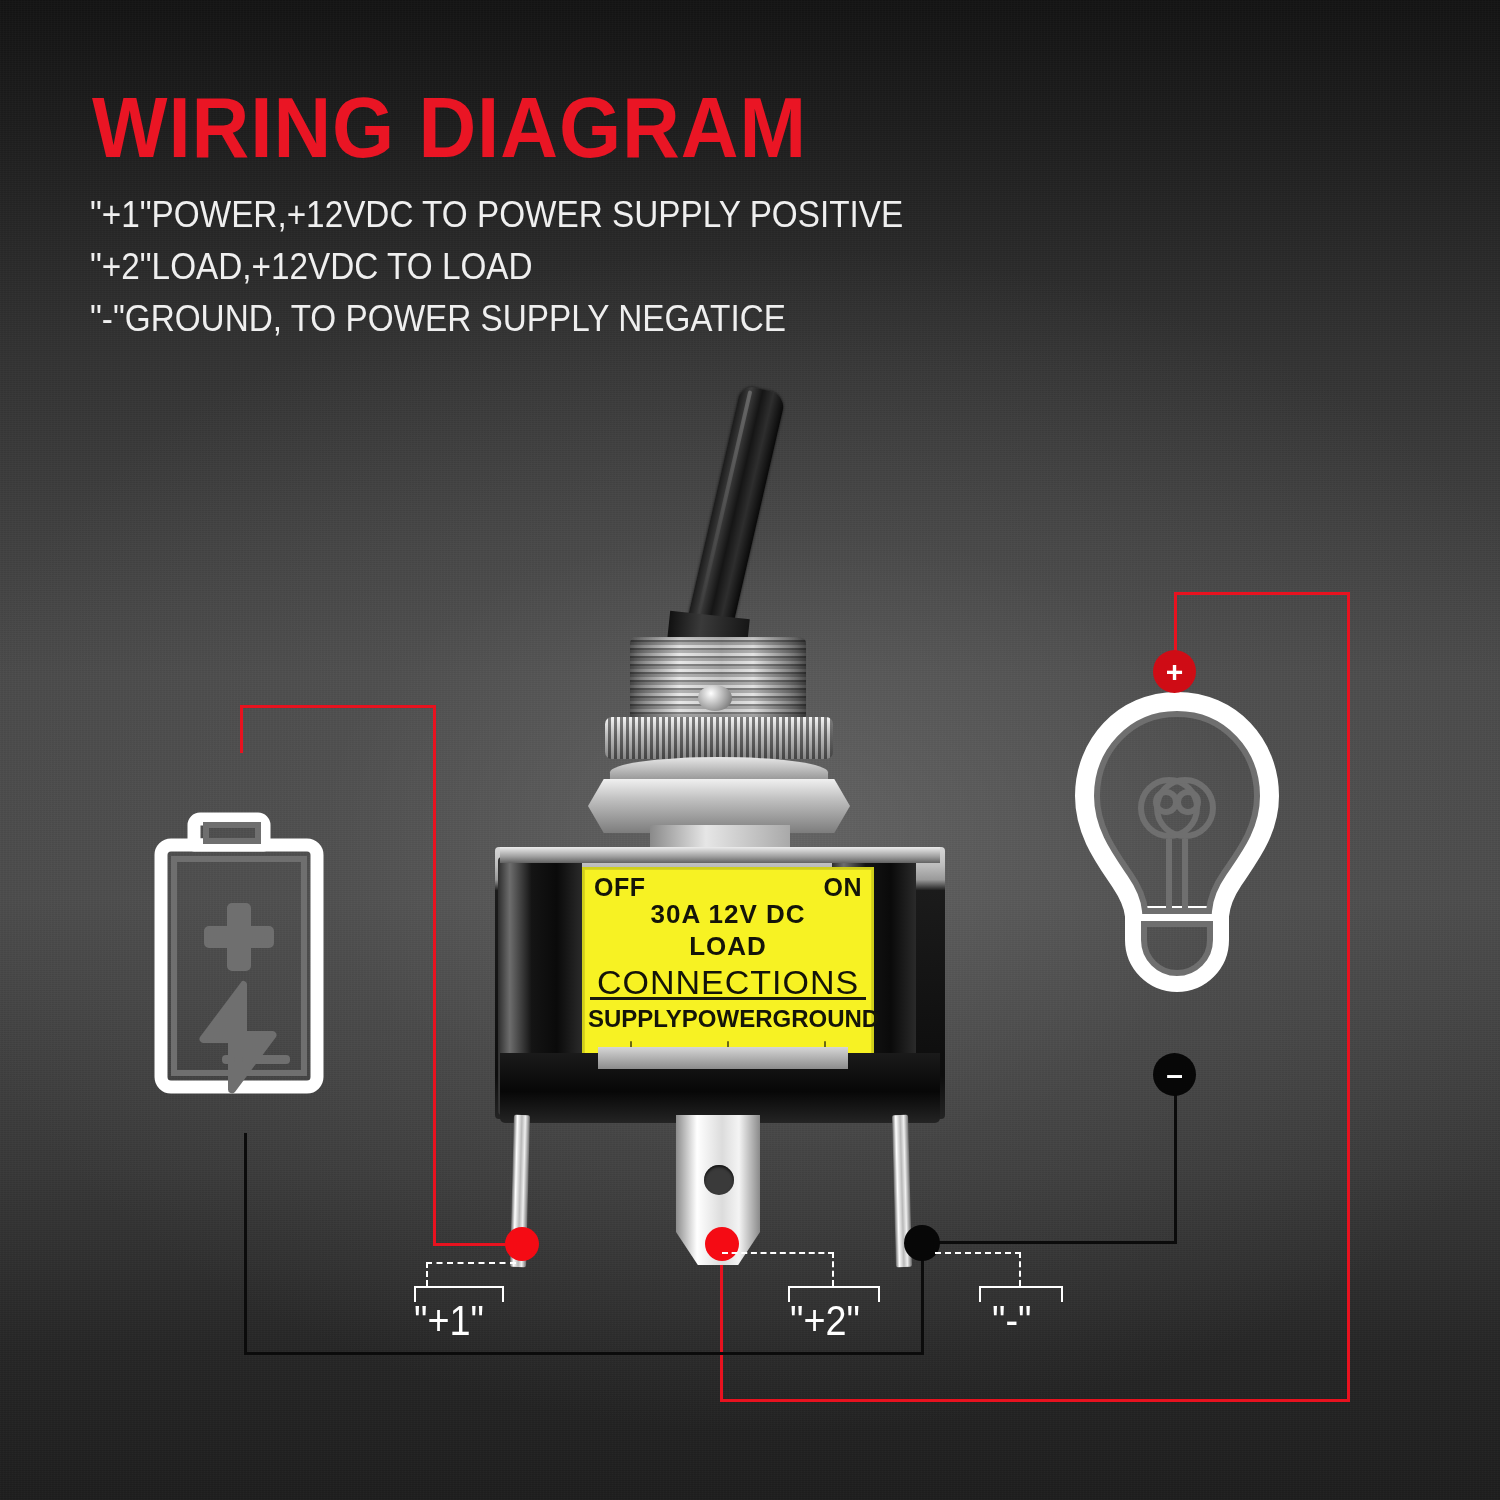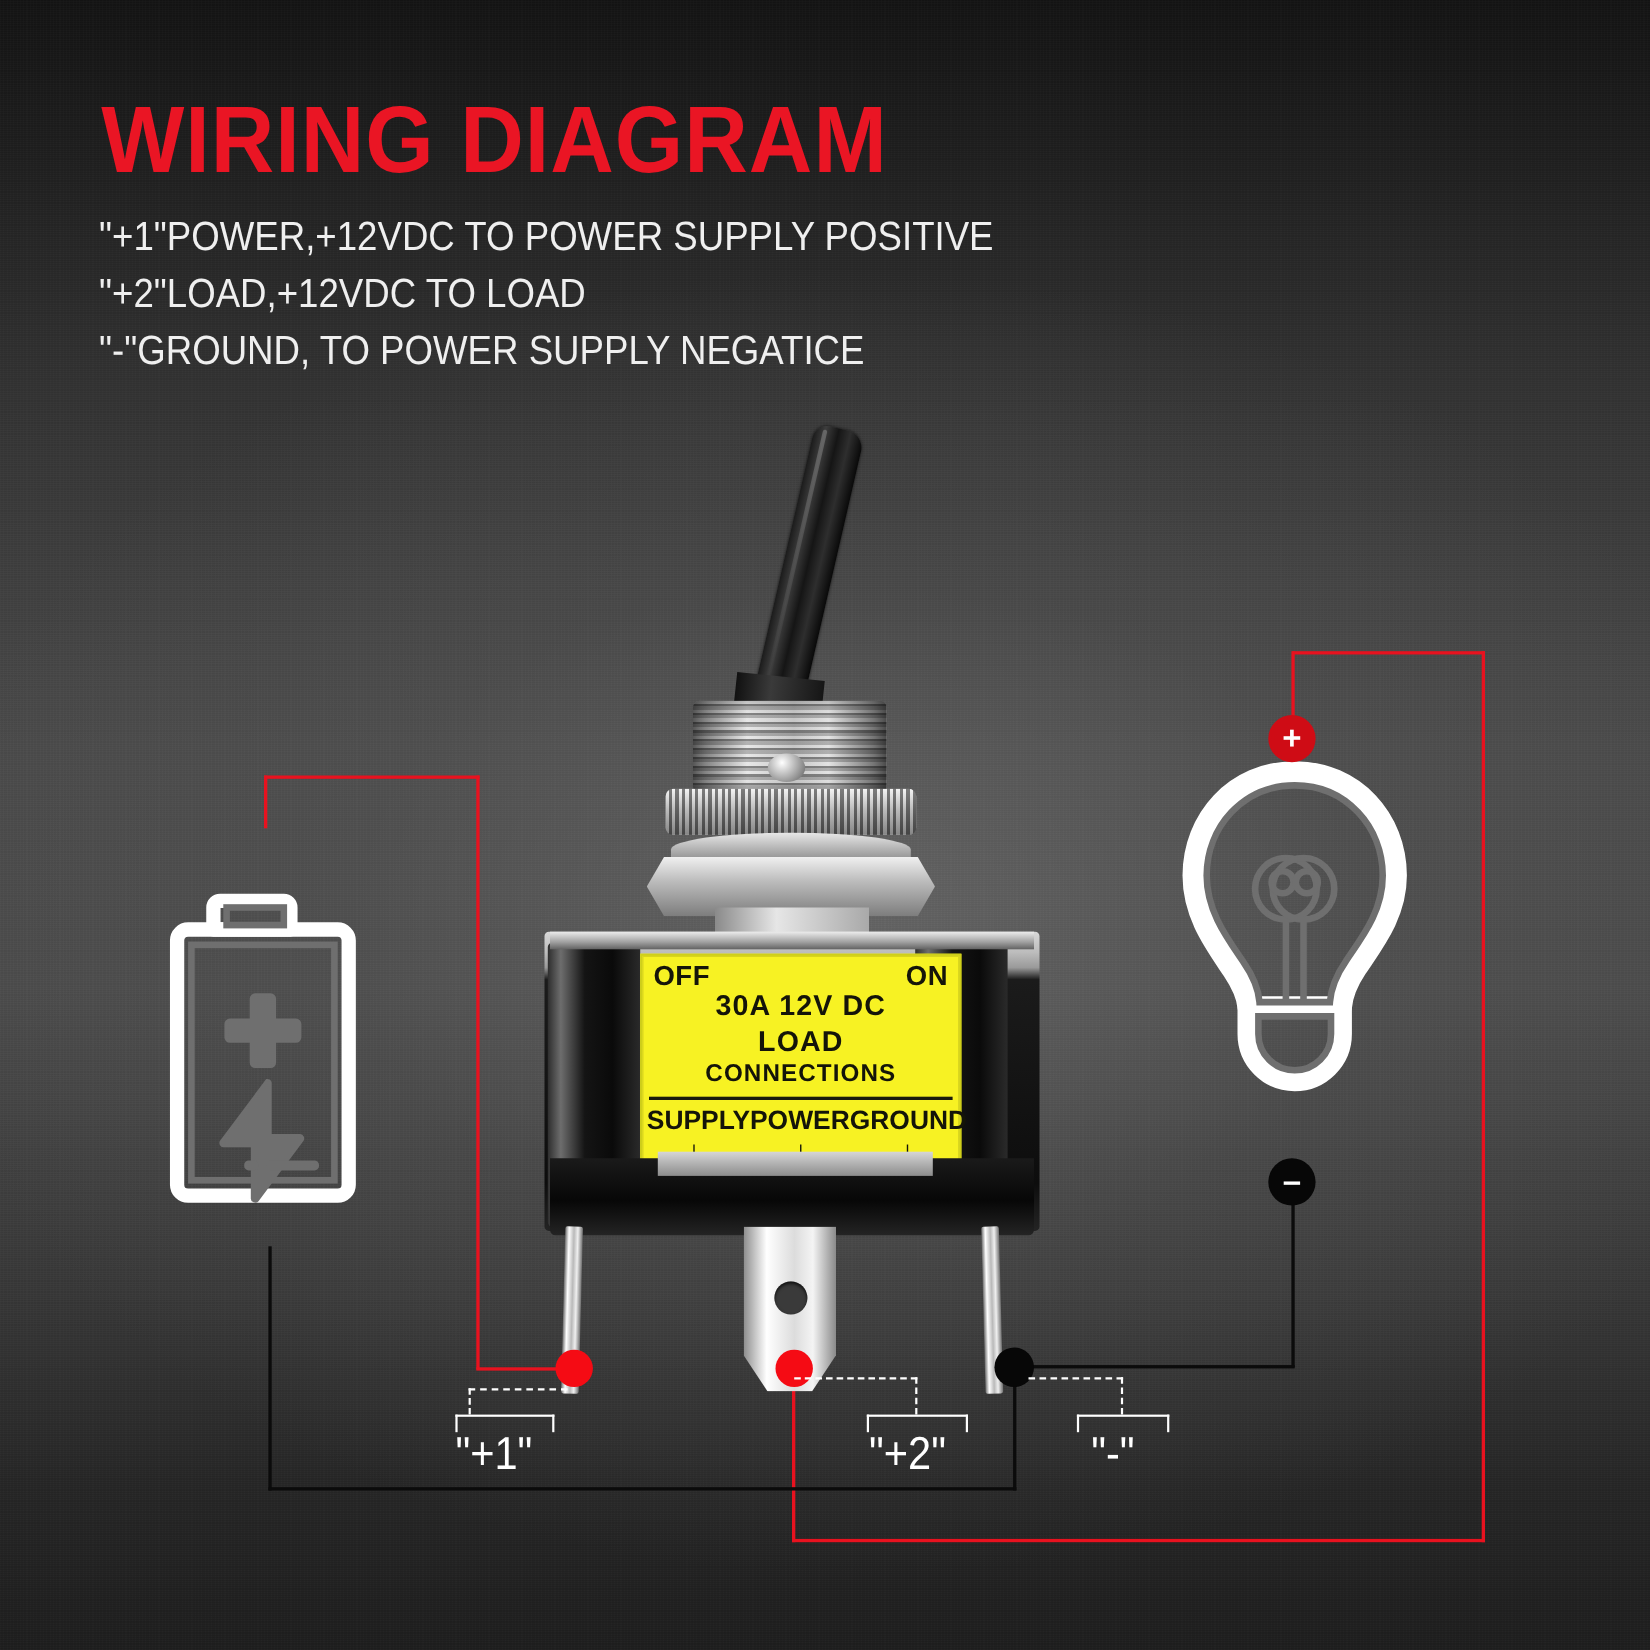--- a/index.html
+++ b/index.html
@@ -139,21 +139,21 @@
   }
   #label{
     position:absolute;left:112px;top:492px;width:288px;height:196px;
     background:#f7f223;border:2px solid #cfcf1a;
     box-shadow:inset 0 0 0 1px rgba(0,0,0,.12);
   }
   #label .lbl-off{position:absolute;left:10px;top:4px;font-size:25px;color:#151509;font-weight:bold;letter-spacing:.5px;}
   #label .lbl-on{position:absolute;right:10px;top:4px;font-size:25px;color:#151509;font-weight:bold;letter-spacing:.5px;}
   #label .lbl-rating{position:absolute;left:0;right:0;top:30px;text-align:center;font-size:26px;color:#141409;font-weight:bold;letter-spacing:1px;}
   #label .lbl-origin{position:absolute;left:0;right:0;top:62px;text-align:center;font-size:26px;color:#141409;font-weight:bold;letter-spacing:1px;}
-  #label .lbl-conn{position:absolute;left:0;right:0;top:94px;text-align:center;font-size:22px;color:#141409;font-weight:bold;letter-spacing:1px;}
+  #label .lbl-conn{position:absolute;left:0;right:0;top:94px;text-align:center;font-size:34px;color:#141409;font-weight:normal;letter-spacing:1px;}
   #label .lbl-rule{position:absolute;left:6px;right:6px;top:128px;height:3px;background:#1a1a0d;}
   #label .lbl-terms{position:absolute;left:4px;right:4px;top:136px;display:flex;justify-content:space-between;font-size:24px;color:#141409;font-weight:bold;}
   #label .lbl-arrows{position:absolute;left:4px;right:4px;top:164px;display:flex;justify-content:space-between;}
   #label .arw{width:86px;text-align:center;font-size:30px;line-height:30px;color:#141409;}
 
   #body-lower{
     position:absolute;left:30px;top:678px;width:440px;height:70px;border-radius:0 0 5px 5px;
     background:linear-gradient(180deg,#1a1a1a,#070707 55%,#242424 100%);
   }
   #body-notch{

